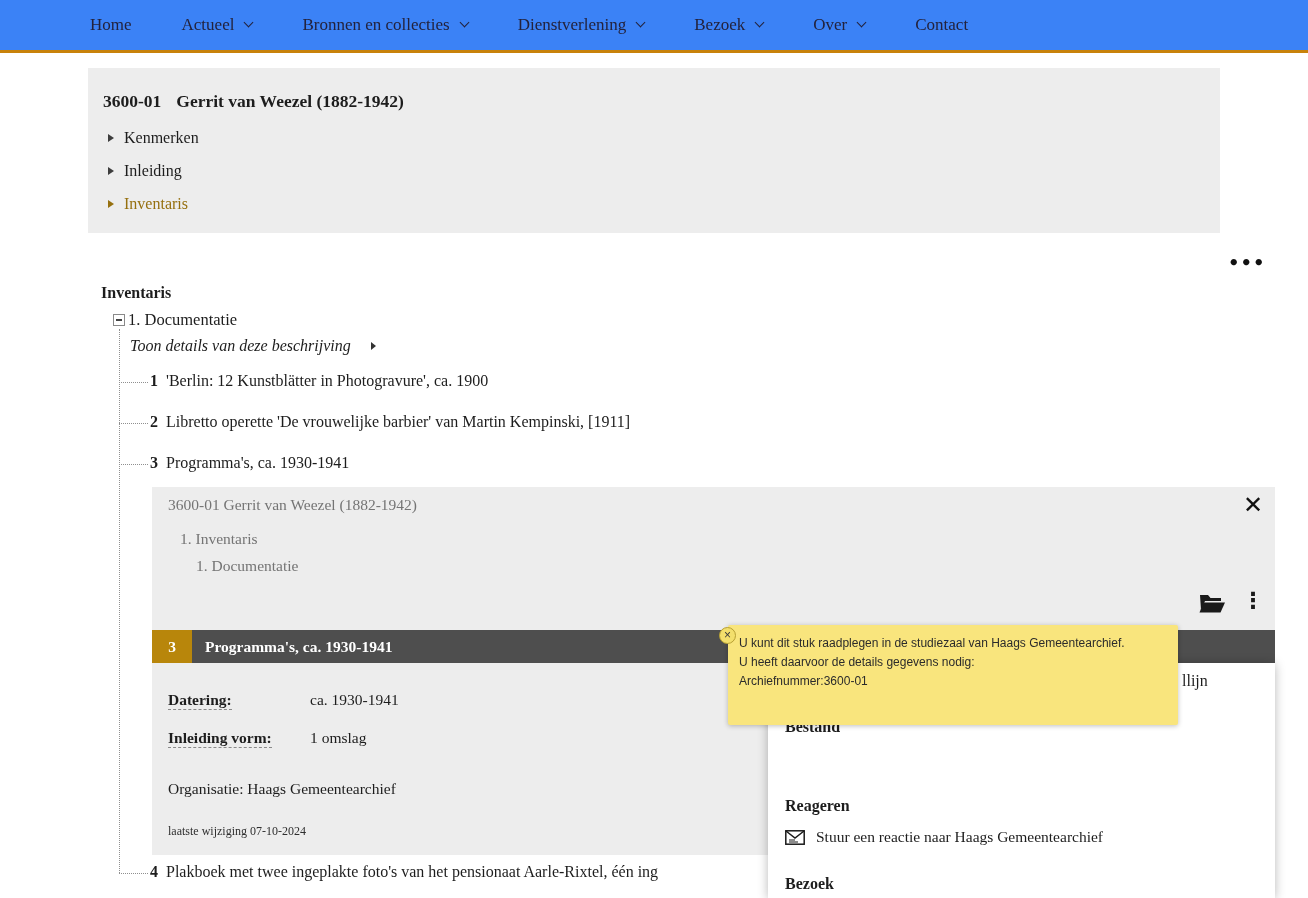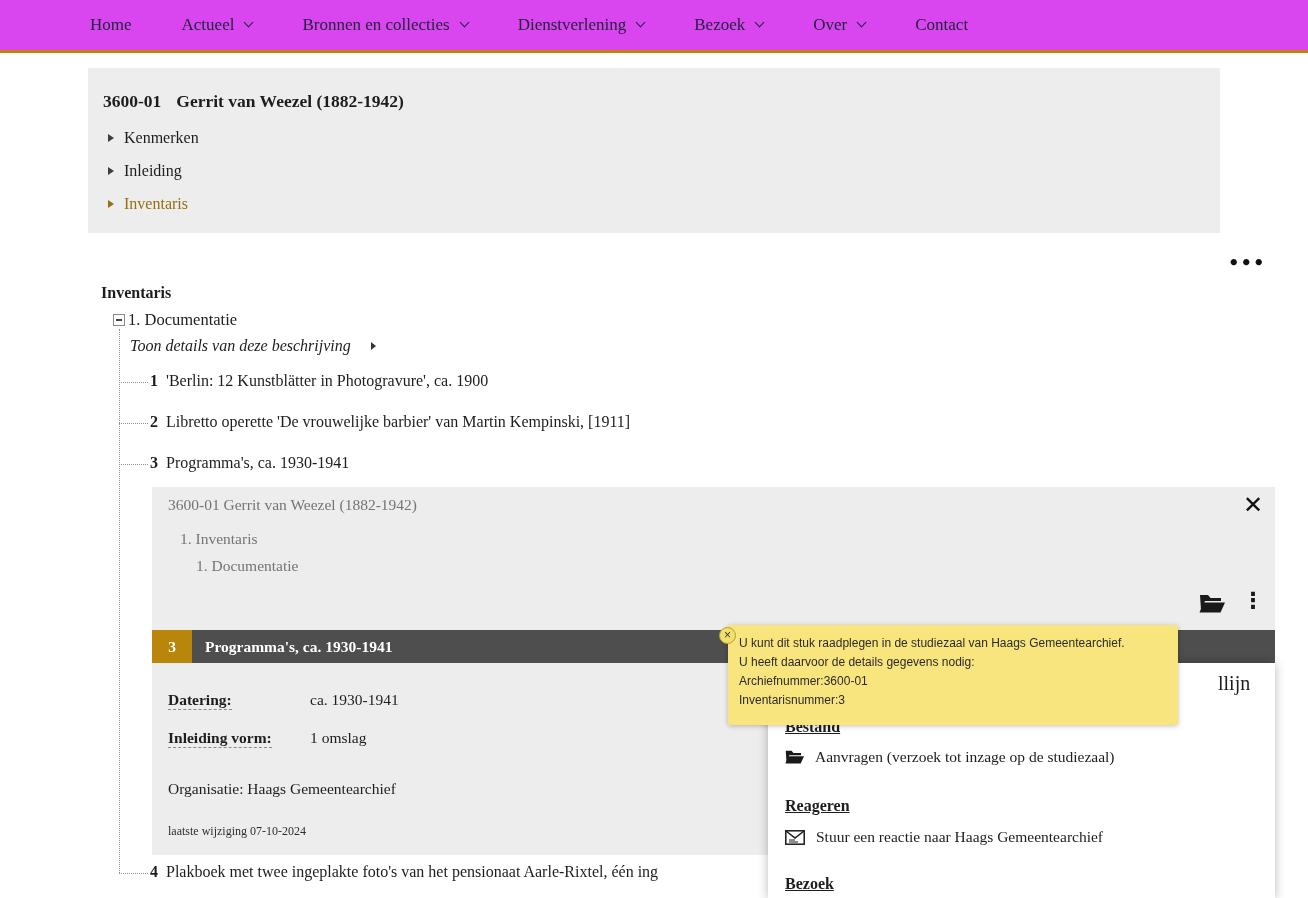--- a/index.html
+++ b/index.html
@@ -1,21 +1,21 @@
 <!DOCTYPE html>
 <html><head>
 <meta charset="utf-8">
 <style>
   * { margin:0; padding:0; box-sizing:border-box; }
   html,body { width:1308px; height:898px; }
   body { position:relative; overflow:hidden; background:#fff;
          font-family:"Liberation Serif","DejaVu Serif",serif; color:#1d1d1d; }
 
   
-  .nav { position:absolute; left:0; top:0; width:1308px; height:53px; background:#d946ef;
+  .nav { position:absolute; left:0; top:0; width:1308px; height:53px; background:#3b82f6;
          border-bottom:3px solid #c8820a; display:flex; align-items:center;
          padding-left:90px; gap:50px; z-index:3; }
   .nav-item { display:flex; align-items:center; gap:11px; font-size:17px; color:#23223c;
               cursor:pointer; white-space:nowrap; }
   .chev { width:7px; height:7px; border-right:1.7px solid #23223c; border-bottom:1.7px solid #23223c;
           transform:rotate(45deg); margin-top:-5px; }
 
   
   .arch { position:absolute; left:88px; top:68px; width:1132px; height:165px; background:#ededed; }
   .arch-title { position:absolute; left:15px; top:23px; font-size:17.5px; font-weight:bold; color:#1d1d1d; }
@@ -65,22 +65,22 @@
   .field { position:absolute; left:16px; display:flex; font-size:15.5px; }
   .field .flabel { width:142px;font-weight:bold; }
   .field .flabel span { border-bottom:1px dashed #8a8a8a; padding-bottom:1px; cursor:help; }
   .field-1 { top:204px; } .field-2 { top:242px; }
   .org-line { position:absolute; left:16px; top:293px; font-size:15.5px; }
   .lastmod  { position:absolute; left:16px; top:337px; font-size:12px; color:#2e2e2e; }
 
   
   .popup { position:absolute; left:768px; top:663px; width:507px; height:235px; background:#fff;
            box-shadow:0 1px 10px rgba(0,0,0,.28); z-index:5; }
-  .popup .fragment { position:absolute; left:414px; top:9px; font-size:20px; white-space:nowrap; cursor:pointer;margin-left:36px; }
-  .popup .sec-head { position:absolute; left:17px; font-weight:bold; font-size:16px;text-decoration:underline; }
+  .popup .fragment { position:absolute; left:414px; top:9px; font-size:16px; white-space:nowrap; cursor:pointer; }
+  .popup .sec-head { position:absolute; left:17px; font-weight:bold; font-size:16px; }
   .popup .sec-file  { top:55px; }
   .popup .sec-react { top:134px; }
   .popup .sec-share { top:212px; }
   .popup .menu-item { position:absolute; left:17px; display:flex; align-items:center; gap:11px;
                       font-size:15.5px; cursor:pointer; white-space:nowrap; }
   .popup .mi-file  { top:85px; }
   .popup .mi-react { top:165px; }
 
   
   .tooltip { position:absolute; left:728px; top:625px; width:450px; height:100px; background:#f9e57d;
@@ -208,40 +208,32 @@
   </div>
 
   <div class="org-line">Organisatie: Haags Gemeentearchief</div>
   <div class="lastmod">laatste wijziging 07-10-2024</div>
 </section>
 
 <div class="popup">
   <div class="fragment">llijn</div>
 
   <div class="sec-head sec-file">Bestand</div>
-  <div class="menu-item mi-file">
-    <svg width="19" height="14" viewBox="0 0 26 19">
-      <path d="M1 1h8l2.5 3H22v3H6L2 16z" fill="#1a1a1a"></path>
-      <path d="M4.5 8.5H26L21.5 18.5H0.5z" fill="#1a1a1a"></path>
-    </svg>
-    <span>Aanvragen (verzoek tot inzage op de studiezaal)</span>
-  </div>
 
   <div class="sec-head sec-react">Reageren</div>
   <div class="menu-item mi-react">
     <svg width="20" height="15" viewBox="0 0 20 15">
       <rect x="0.8" y="0.8" width="18.4" height="13.4" fill="#fff" stroke="#1a1a1a" stroke-width="1.5"></rect>
       <path d="M1 1l9 7 9-7" fill="none" stroke="#1a1a1a" stroke-width="1.5"></path>
       <path d="M4 10h6M4 12h9" stroke="#1a1a1a" stroke-width="1.2"></path>
     </svg>
     <span>Stuur een reactie naar Haags Gemeentearchief</span>
   </div>
 
   <div class="sec-head sec-share">Bezoek</div>
 </div>
 
 <div class="tooltip">
   <div class="tooltip-close">×</div>
   <div>U kunt dit stuk raadplegen in de studiezaal van Haags Gemeentearchief.</div>
   <div>U heeft daarvoor de details gegevens nodig:</div>
   <div>Archiefnummer:3600-01</div>
-  <div>Inventarisnummer:3</div>
 </div>
 
 </body></html>

